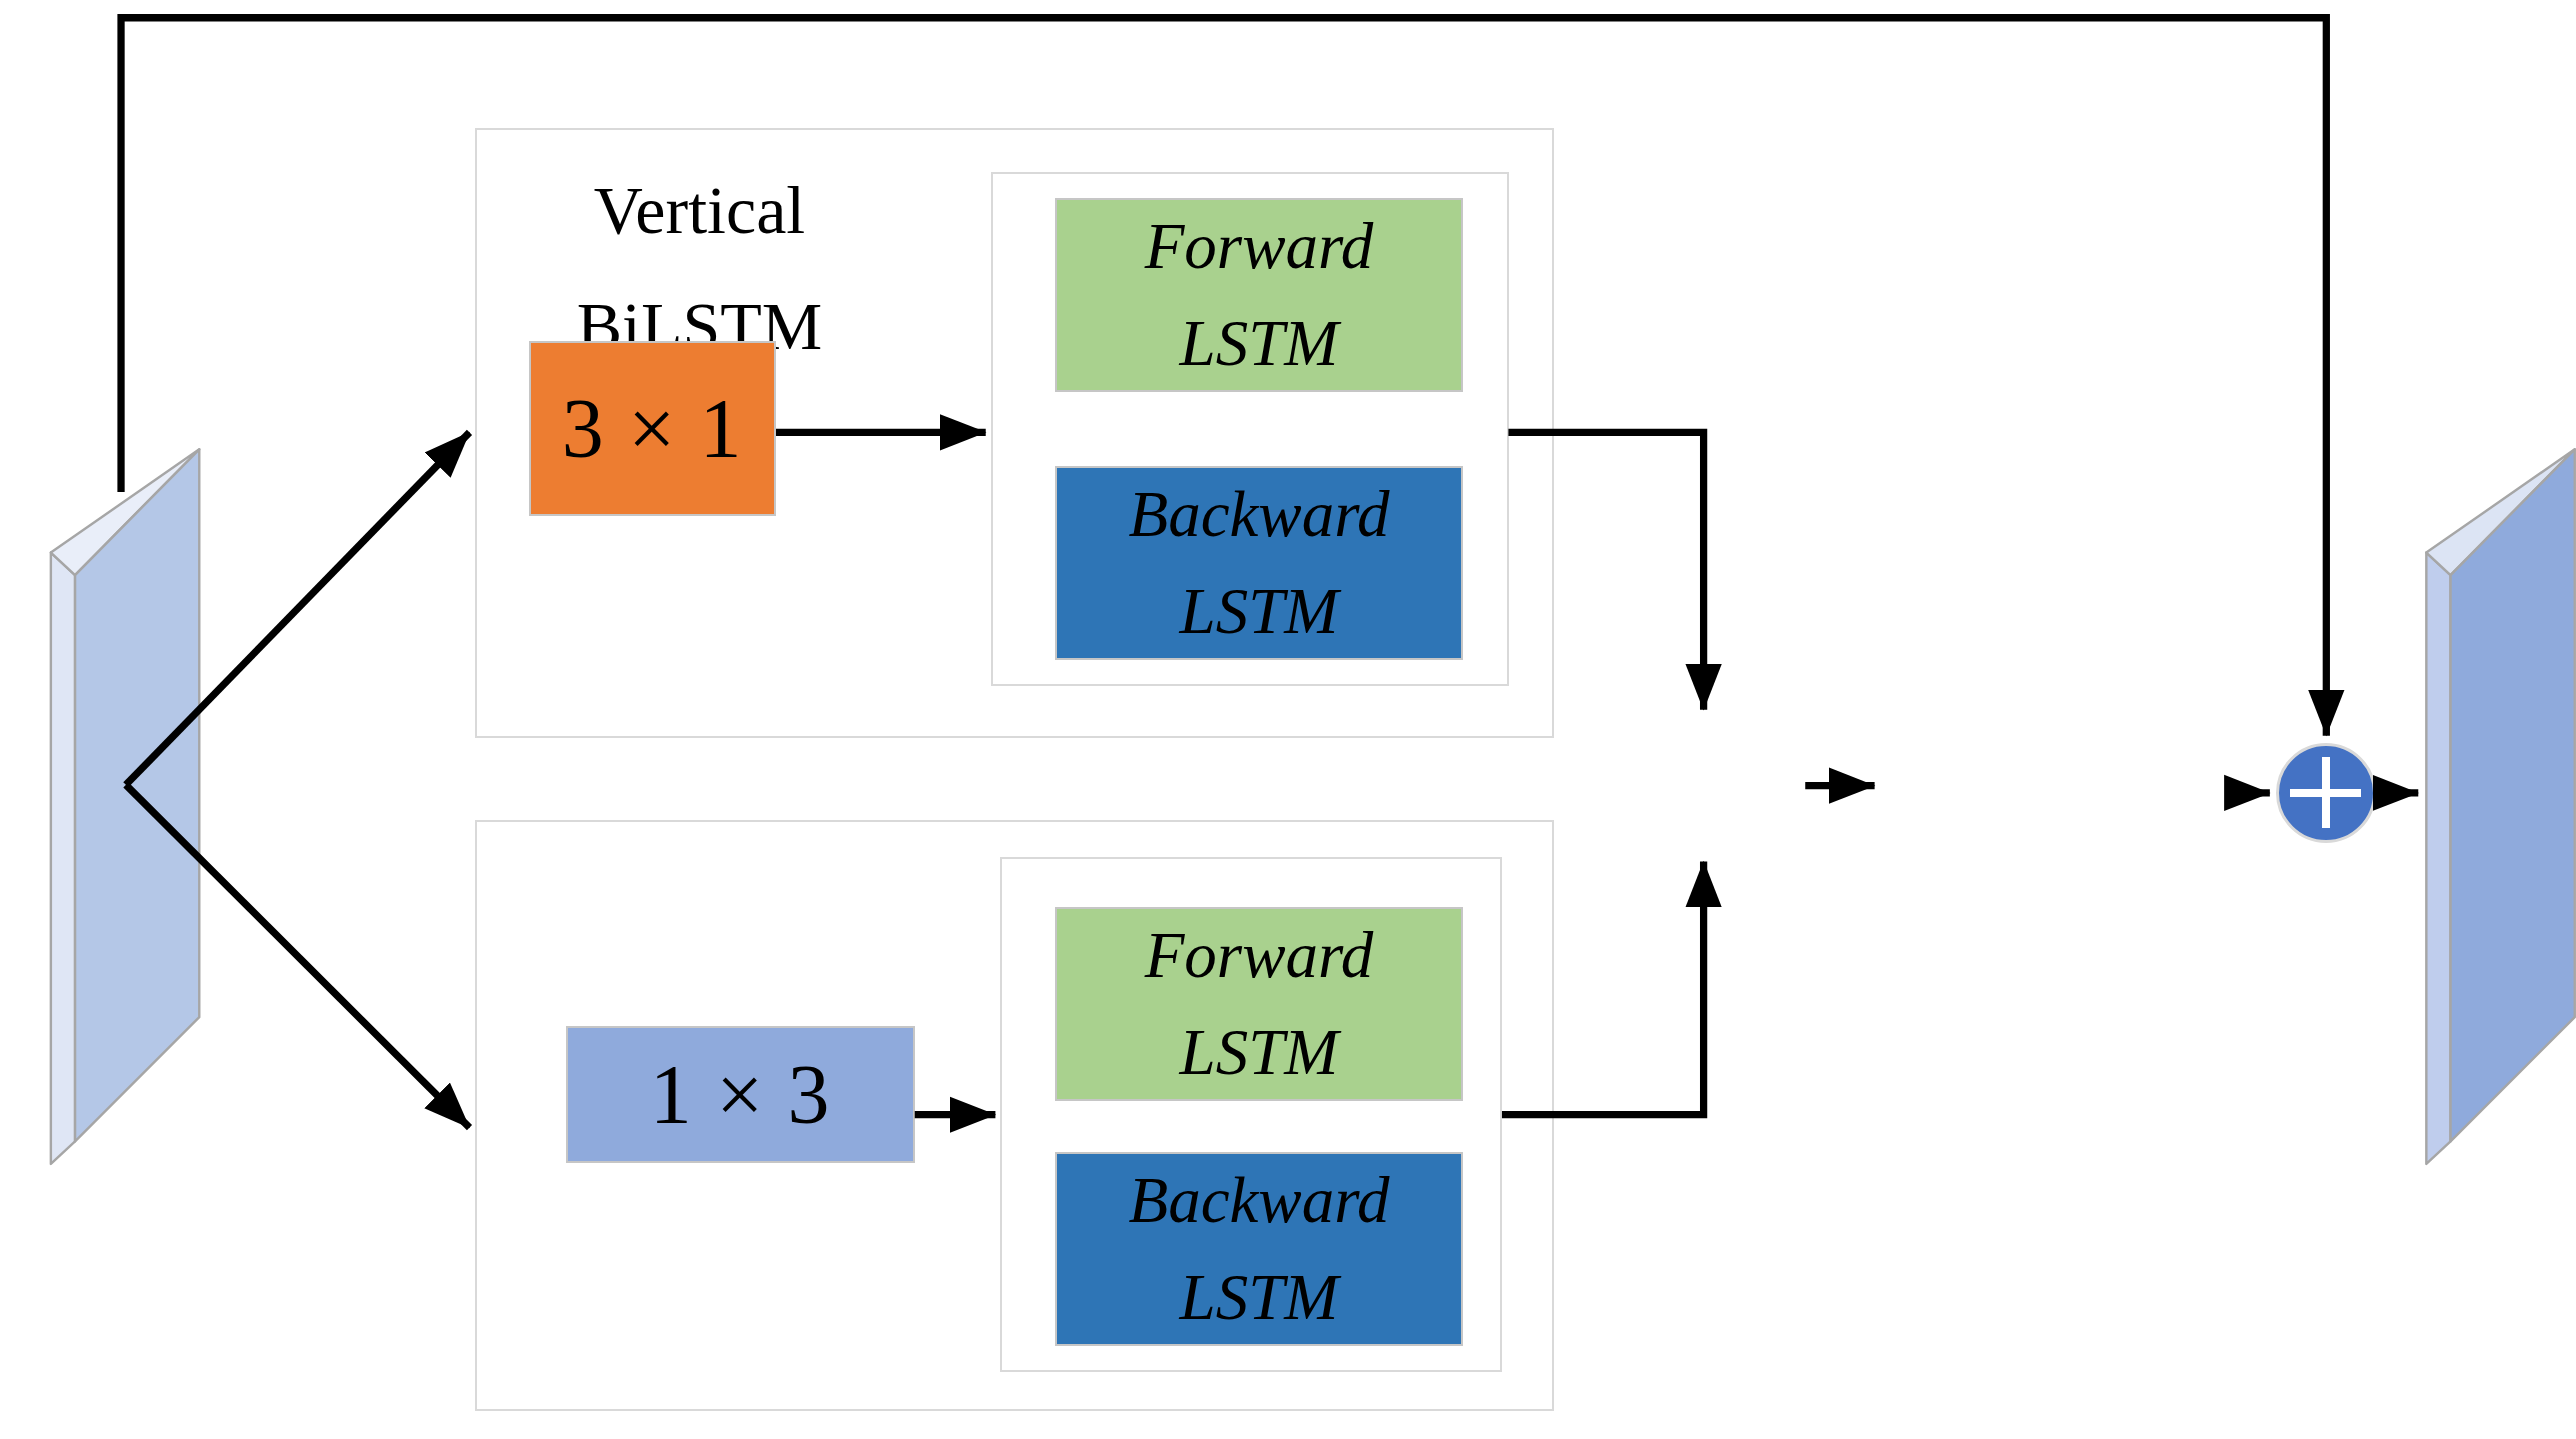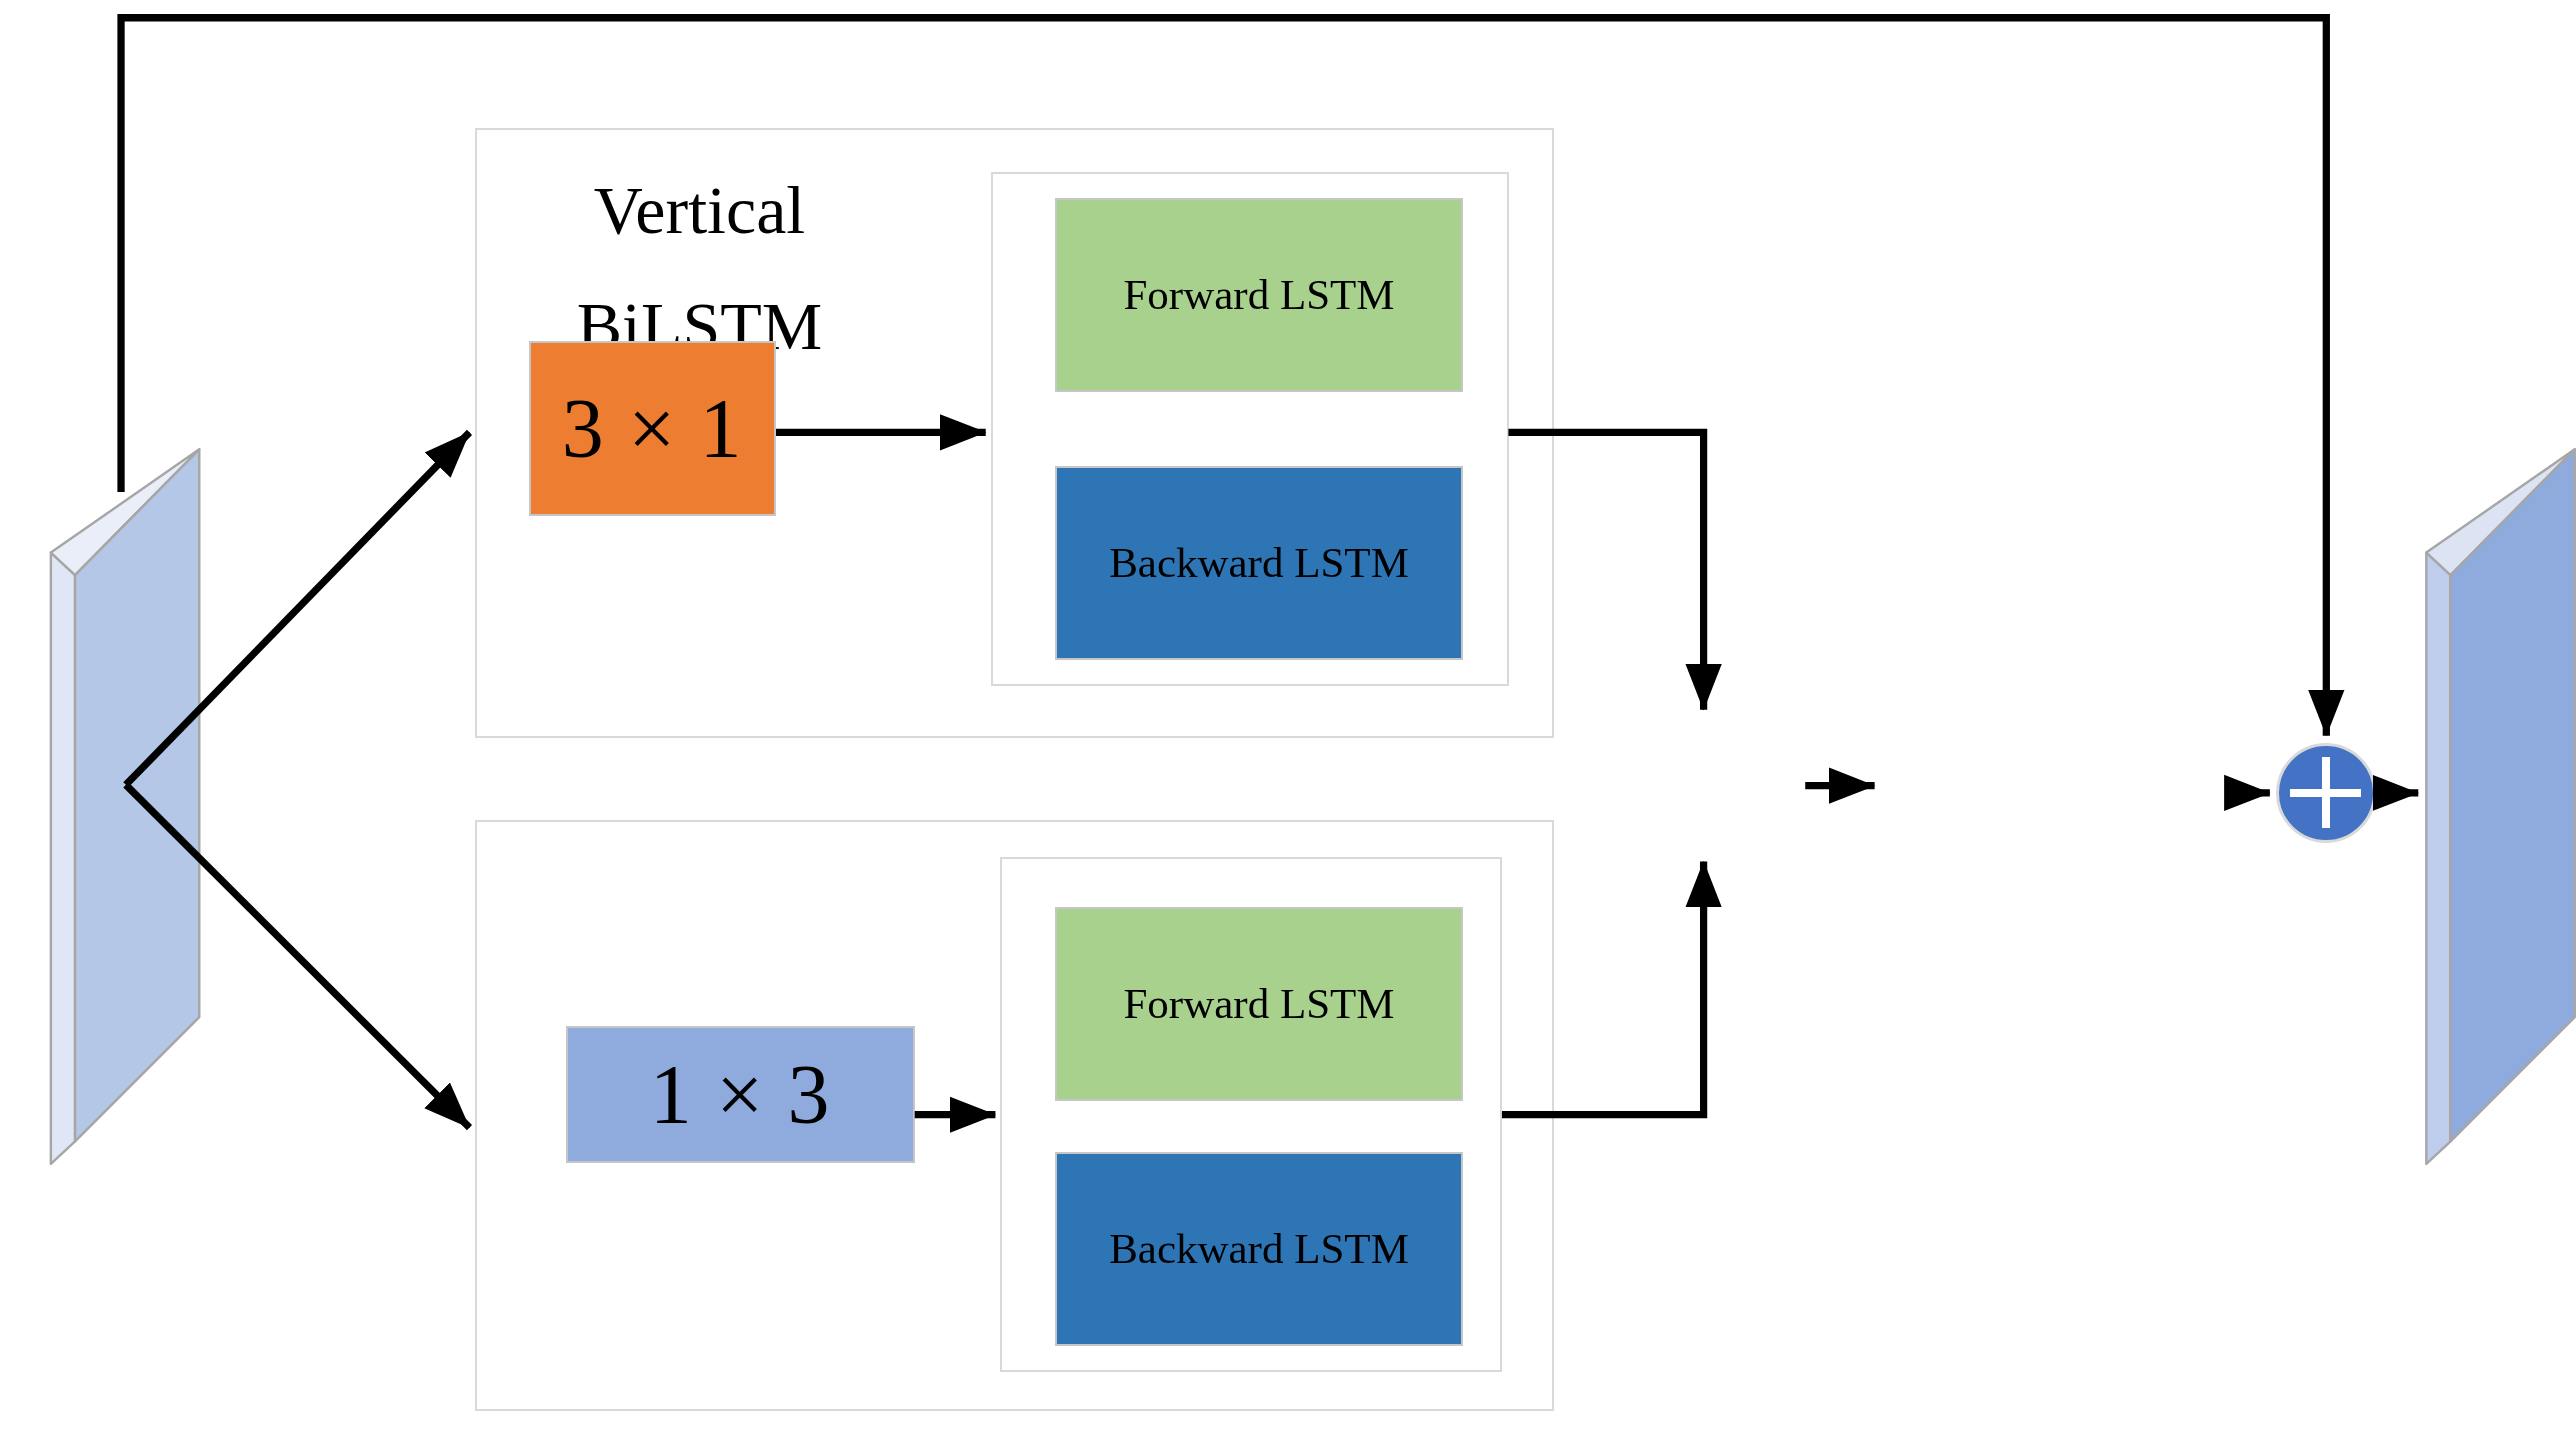--- a/index.html
+++ b/index.html
@@ -5,21 +5,21 @@
   html,body{margin:0;padding:0;background:#ffffff;}
   *,*:before,*:after{box-sizing:border-box;}
   .canvas{
     position:relative;width:2576px;height:1439px;background:#ffffff;
     font-family:"Liberation Serif","DejaVu Serif",serif;color:#000;overflow:hidden;margin-left:24px;
   }
   .layer{position:absolute;left:0;top:0;pointer-events:none;}
   .abs{position:absolute;}
   .gbox{position:absolute;background:#ffffff;border:2.4px solid #d9d9d9;}
   .cbox{position:absolute;border:2.4px solid #c6c6c6;display:flex;align-items:center;justify-content:center;text-align:center;}
-  .lstm-label{font-size:43px;line-height:1.5;}
+  .lstm-label{font-size:65px;line-height:1.5;font-style:italic;}
   .conv-label{font-size:84px;line-height:1;letter-spacing:1.6px;}
   .title{position:absolute;text-align:center;font-size:68px;line-height:1.7;}
   .ellipse{position:absolute;border:3.2px solid #d9d9d9;border-radius:50%;display:flex;align-items:center;justify-content:center;}
   .con-label{font-size:68px;}
   .mlp-label{font-size:68px;line-height:1.5;}
   .plus-bar-h{position:absolute;left:11.3px;top:43px;width:71px;height:8px;}
   .plus-bar-v{position:absolute;left:43px;top:11.3px;width:8px;height:71px;}
 </style>
 </head>
 <body>

